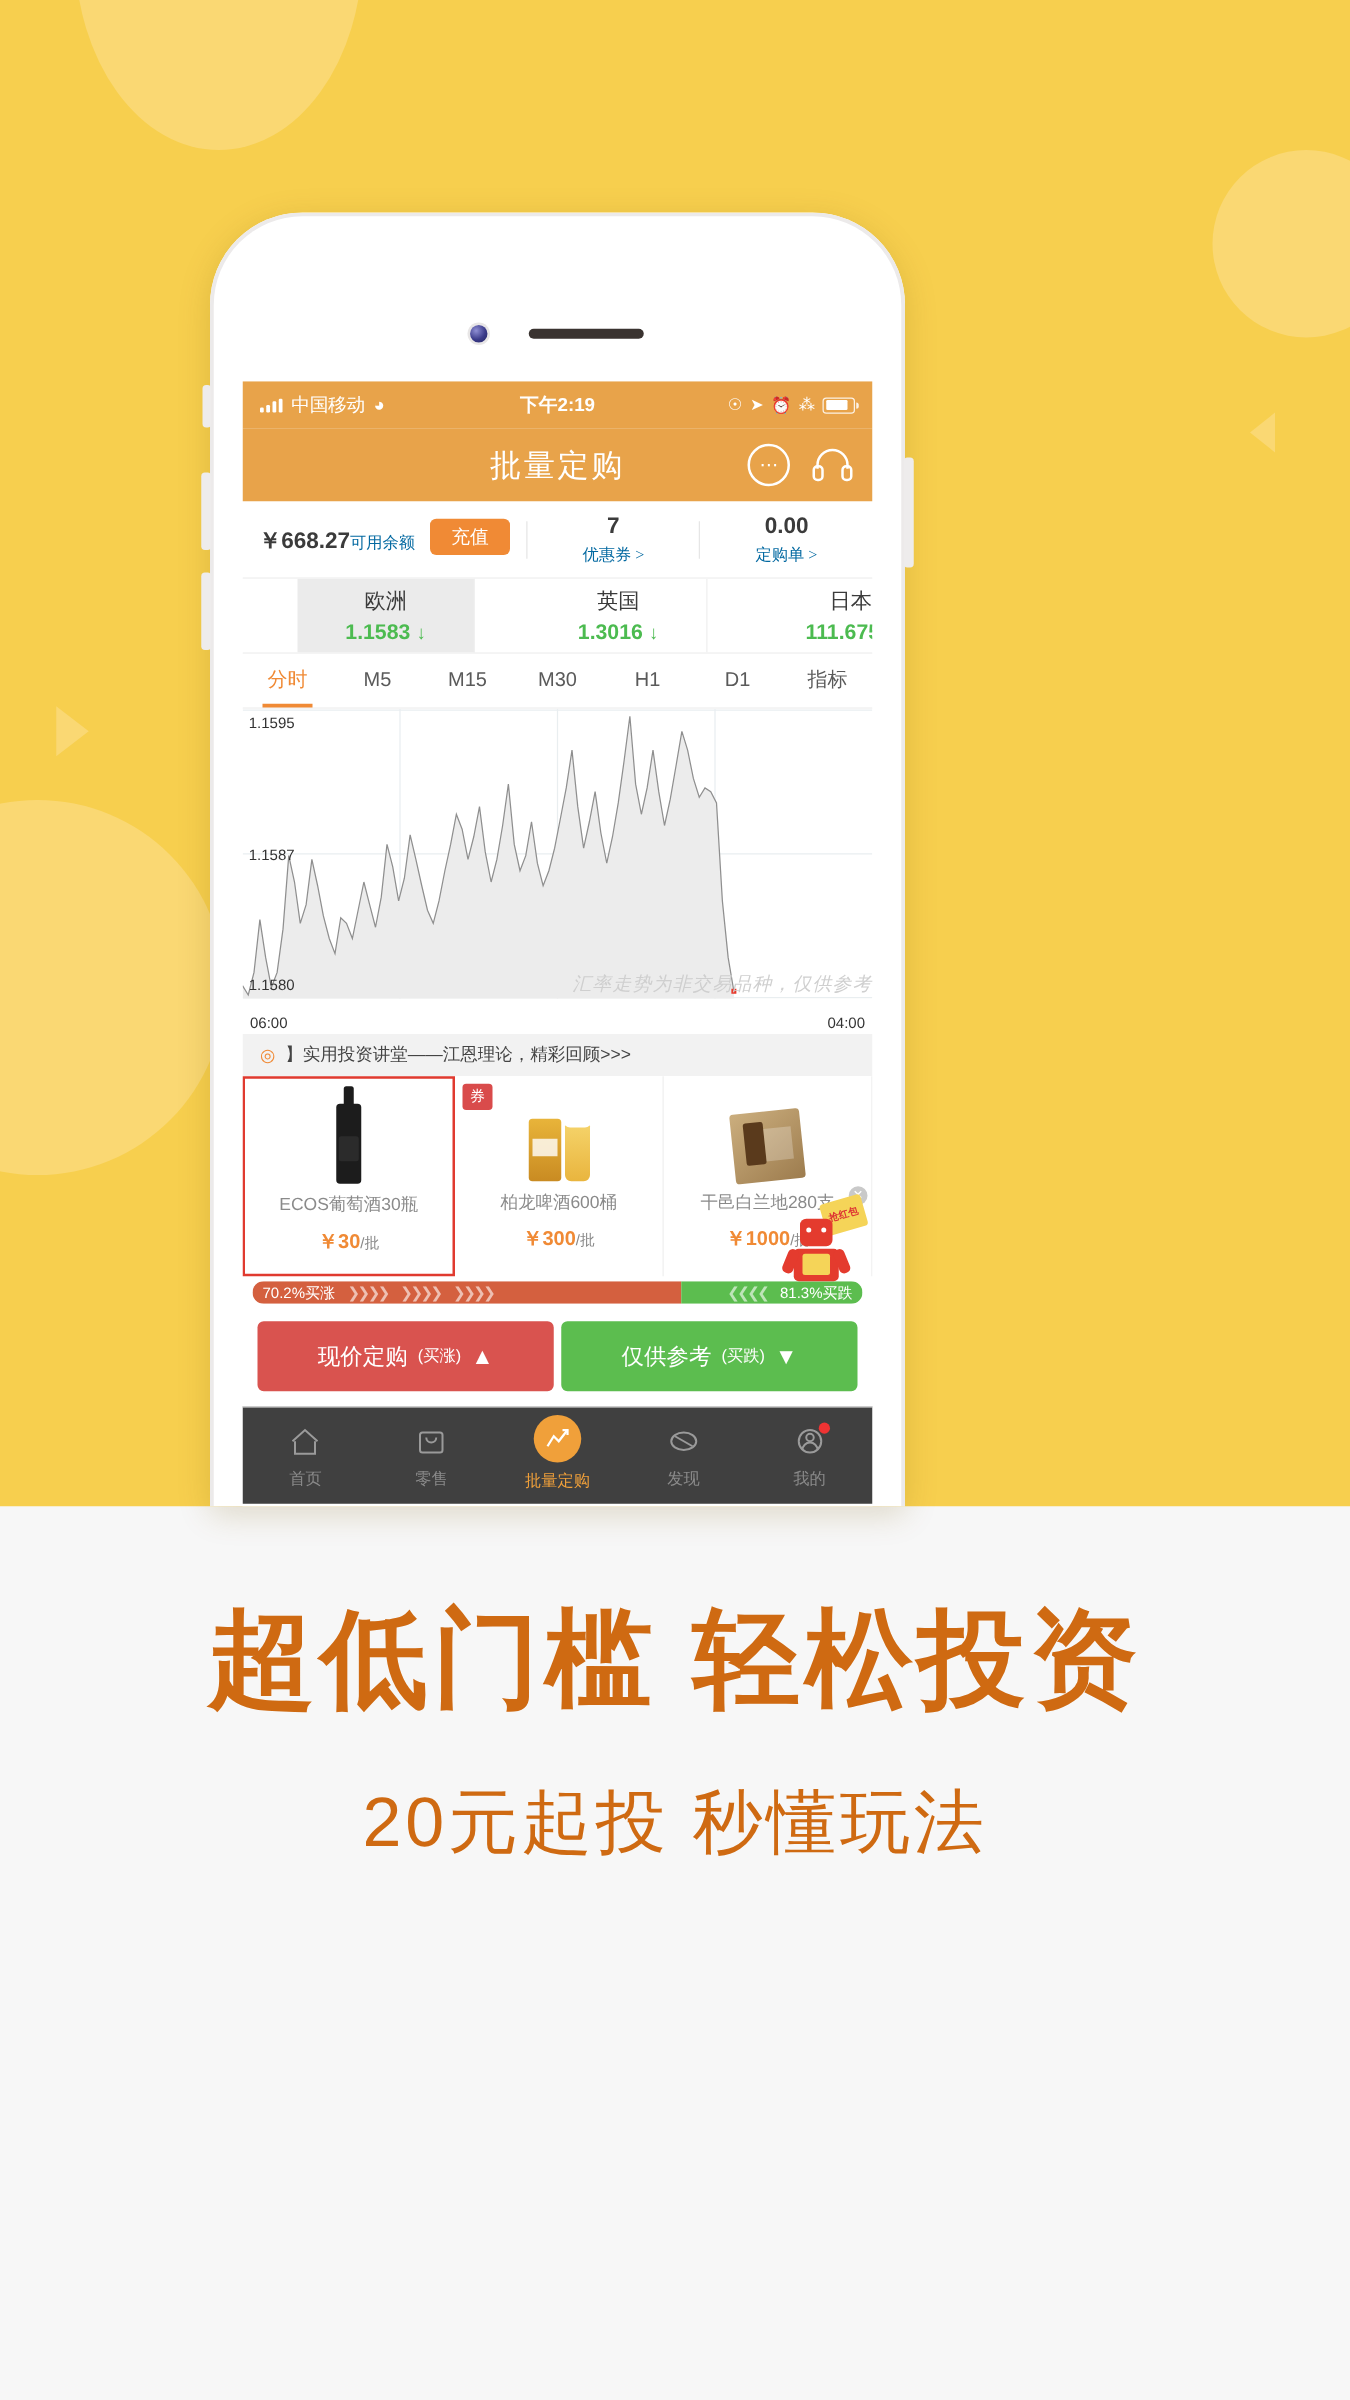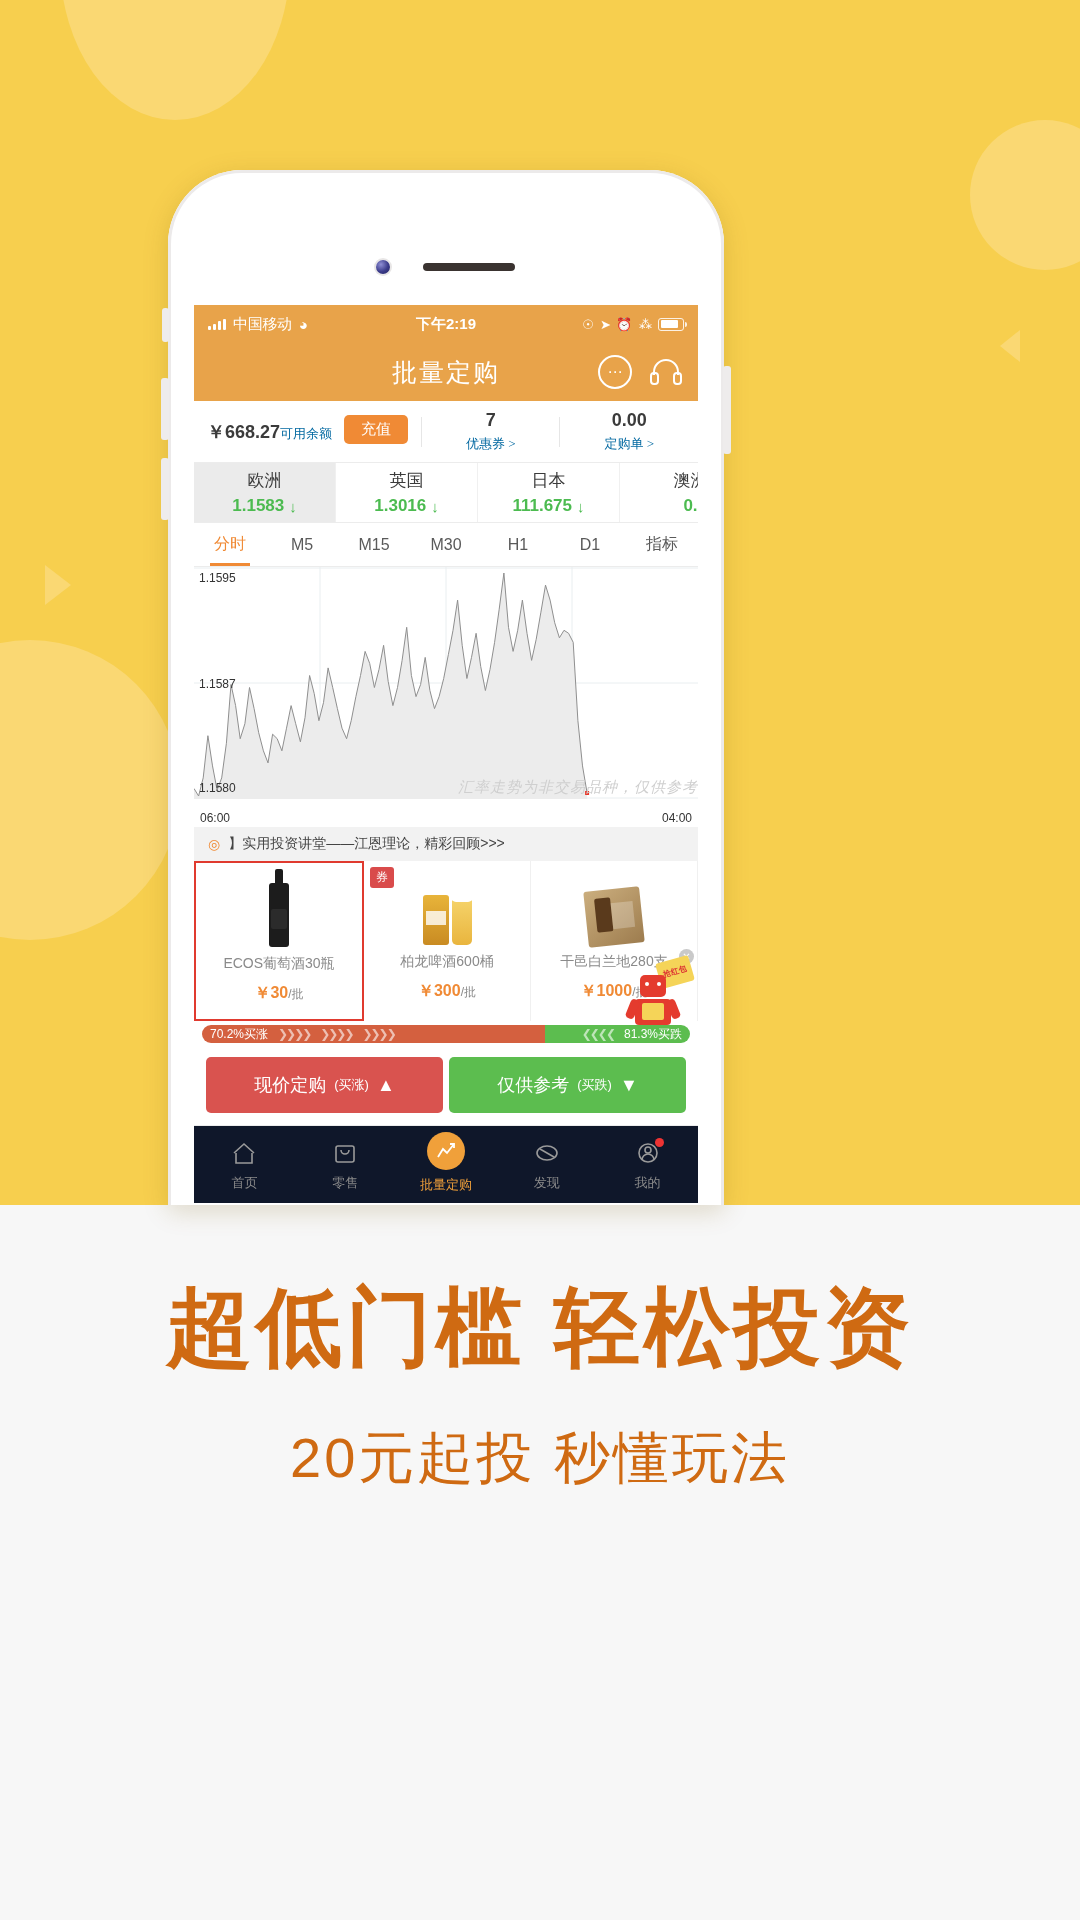--- a/index.html
+++ b/index.html
@@ -129,21 +129,21 @@
     background:#f08a35; color:#fff; font-size:15px;
     padding:5px 17px; border-radius:5px; margin-top:-4px;
   }
   .divider-v { width:1px; height:30px; background:#e6e6e6; }
   .bal-top.plain { font-weight:bold; color:#3b3b3b; font-size:18px; }
 
   
   .cur-tabs { display:flex; height:60px; border-bottom:1px solid #ececec; background:#fff; overflow:hidden; }
   .cur-tab {
     min-width:142px; flex:0 0 142px; display:flex; flex-direction:column;
-    align-items:center; justify-content:center; border-right:1px solid #f0f0f0;
+    align-items:center; justify-content:center; border-right:1px solid #f0f0f0;margin-left:44px;
   }
   .cur-tab.active { background:#ebebeb; }
   .cur-name { font-size:17px; color:#3b3b3b; }
   .cur-val { font-size:17px; color:#4cbb50; font-weight:bold; margin-top:4px; display:flex; gap:5px; align-items:center;}
   .arrow-d { color:#4cbb50; font-size:15px; }
 
   
   .tf-tabs { display:flex; height:44px; align-items:stretch; border-bottom:1px solid #ececec; background:#fff; }
   .tf { flex:1; display:flex; align-items:center; justify-content:center;
         font-size:16px; color:#5a5a5a; position:relative; }
@@ -211,21 +211,21 @@
 
   
   .actions { display:flex; gap:6px; padding:10px 12px 12px; background:#fff; }
   .act { flex:1; height:56px; border-radius:5px; display:flex; align-items:center;
          justify-content:center; color:#fff; font-size:18px; gap:8px; }
   .act.up { background:#d9534f; }
   .act.dn { background:#5cbd4f; }
   .act small { font-size:13px; }
 
   
-  .tabbar { display:flex; height:78px; border-top:1px solid #ececec; background:#0f172a; }
+  .tabbar { display:flex; height:78px; border-top:1px solid #ececec; background:#404040; }
   .tab { flex:1; display:flex; flex-direction:column; align-items:center; justify-content:center; gap:6px; position:relative; }
   .tab .tlabel { font-size:13px; color:#8a8a8a; }
   .tab.active .tlabel { color:#f0a03a; }
   .tico { width:30px; height:30px; display:flex; align-items:center; justify-content:center; color:#9a9a9a; }
   .tico.center { background:#f0a03a; border-radius:50%; color:#fff; width:38px; height:38px; margin-top:-4px; }
   .dot-red { position:absolute; right:34%; top:12px; width:9px; height:9px; border-radius:50%; background:#e33; }
 
   
   .redpacket { position:absolute; right:4px; bottom:168px; width:72px; height:84px; }
   .rp-close {

